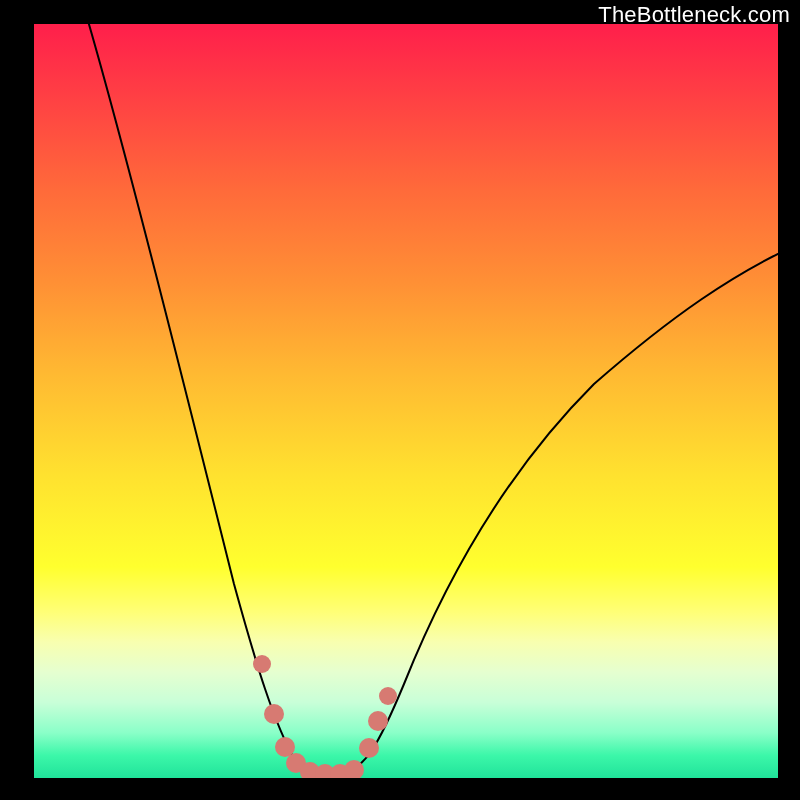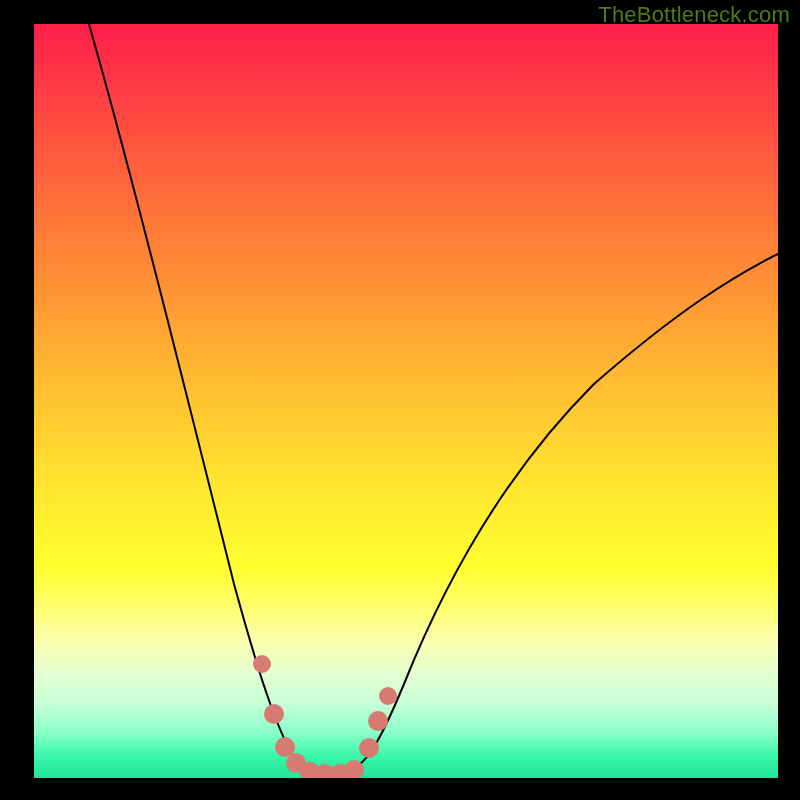--- a/index.html
+++ b/index.html
@@ -38,21 +38,21 @@
       #c8ffd8 90%,
       #8affc8 94%,
       #3cf7a9 97%,
       #20e39a 100%
     );
   }
   .watermark {
     position: absolute;
     top: 2px;
     right: 10px;
-    color: #4d7c0f;
+    color: #ffffff;
     font-size: 22px;
     font-weight: 400;
     letter-spacing: 0.2px;
   }
   svg.curve {
     position: absolute;
     left: 0; top: 0;
     width: 744px;
     height: 754px;
   }

